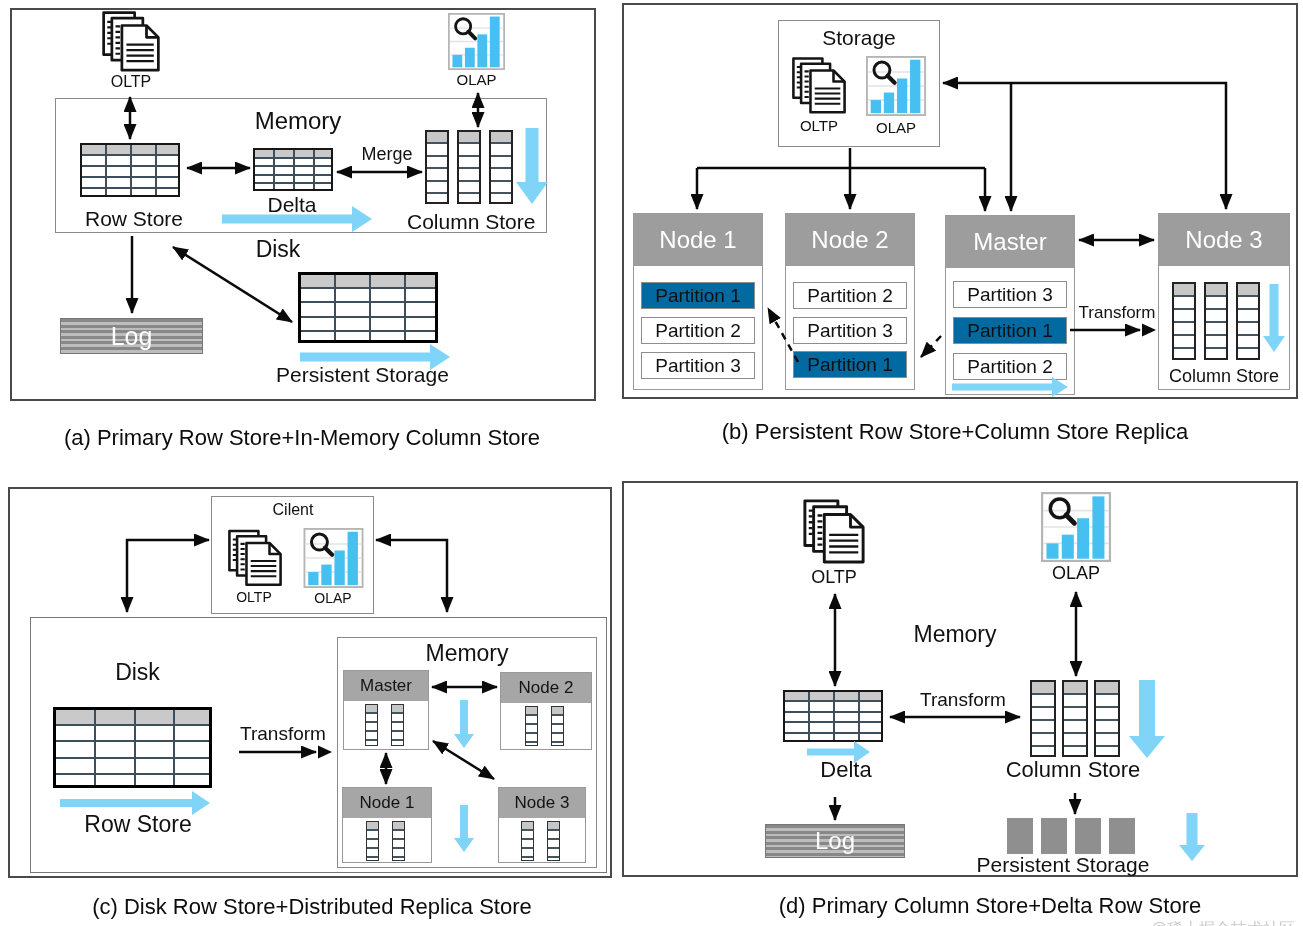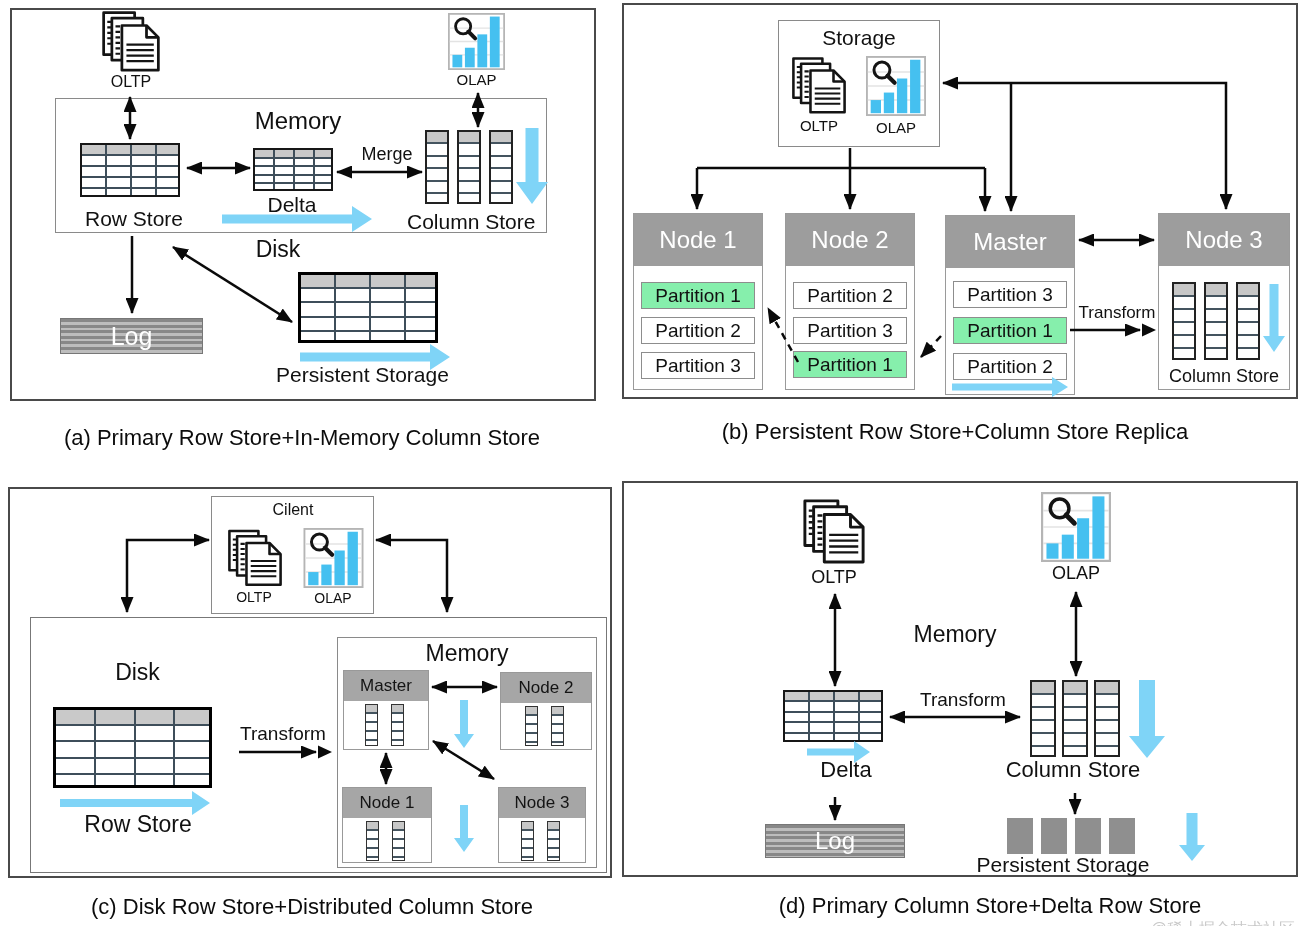--- a/index.html
+++ b/index.html
@@ -22,21 +22,21 @@
     linear-gradient(#c7c7c7 0 var(--hh), #fff var(--hh));}
   .cstrip.mini{border:1.5px solid #333;}
   .log{position:absolute;display:flex;align-items:center;justify-content:center;
        color:#fff;font-size:25px;border:1px solid #777;box-sizing:border-box;
        background:repeating-linear-gradient(180deg,#888 0 3px,#bdbdbd 3px 5.6px);}
   .bnode{position:absolute;background:#fff;border:1.5px solid #9a9a9a;box-sizing:border-box;}
   .bnode-h{height:52px;background:#9d9d9d;color:#fff;font-size:24px;display:flex;
            align-items:center;justify-content:center;}
   .part{position:absolute;left:7px;width:114px;height:27px;background:#fff;border:1.5px solid #8d8d8d;
         box-sizing:border-box;display:flex;align-items:center;justify-content:center;font-size:19px;}
-  .part.hl{background:#86efac;}
+  .part.hl{background:#0369a1;}
   .cnode{position:absolute;background:#fff;border:1.5px solid #999;box-sizing:border-box;}
   .cnode-h{height:30px;background:#a6a6a6;color:#141414;font-size:17px;display:flex;
            align-items:center;justify-content:center;}
   .prect{position:absolute;width:26px;height:36px;background:#8f8f8f;}
   svg.layer{position:absolute;left:0;top:0;pointer-events:none;}
   #bg{z-index:1;} .z2{z-index:2;} #fg{z-index:3;} .z4{z-index:4;margin-top:42px;}
   .wm{position:absolute;color:#c9c9c9;font-size:16px;text-align:right;}
 </style>
 </head>
 <body>
@@ -206,21 +206,21 @@
   </div>
   <div class="cstrip mini z2" style="left:366px;top:821px;width:13px;height:40px;--rh:9px;--hh:8px;"></div>
   <div class="cstrip mini z2" style="left:392px;top:821px;width:13px;height:40px;--rh:9px;--hh:8px;"></div>
 
   <div class="cnode z2" style="left:498px;top:787px;width:88px;height:76px;">
     <div class="cnode-h">Node 3</div>
   </div>
   <div class="cstrip mini z2" style="left:521px;top:821px;width:13px;height:40px;--rh:9px;--hh:8px;"></div>
   <div class="cstrip mini z2" style="left:547px;top:821px;width:13px;height:40px;--rh:9px;--hh:8px;"></div>
 
-  <div class="caption" style="left:12px;top:894px;width:600px;">(c) Disk Row Store+Distributed Column Store</div>
+  <div class="caption" style="left:12px;top:894px;width:600px;">(c) Disk Row Store+Distributed Replica Store</div>
 
   <svg class="abs z2" style="left:801px;top:498px;width:66px;height:66px;">
       <use href="#sym-oltp"></use>
     </svg>
   <div class="lbl z2" style="left:799px;top:568px;width:70px;font-size:18px;">OLTP</div>
   <svg class="abs z2" style="left:1040px;top:492px;width:72px;height:70px;">
       <use href="#sym-olap"></use>
     </svg>
   <div class="lbl z2" style="left:1040px;top:564px;width:72px;font-size:18px;">OLAP</div>
 

